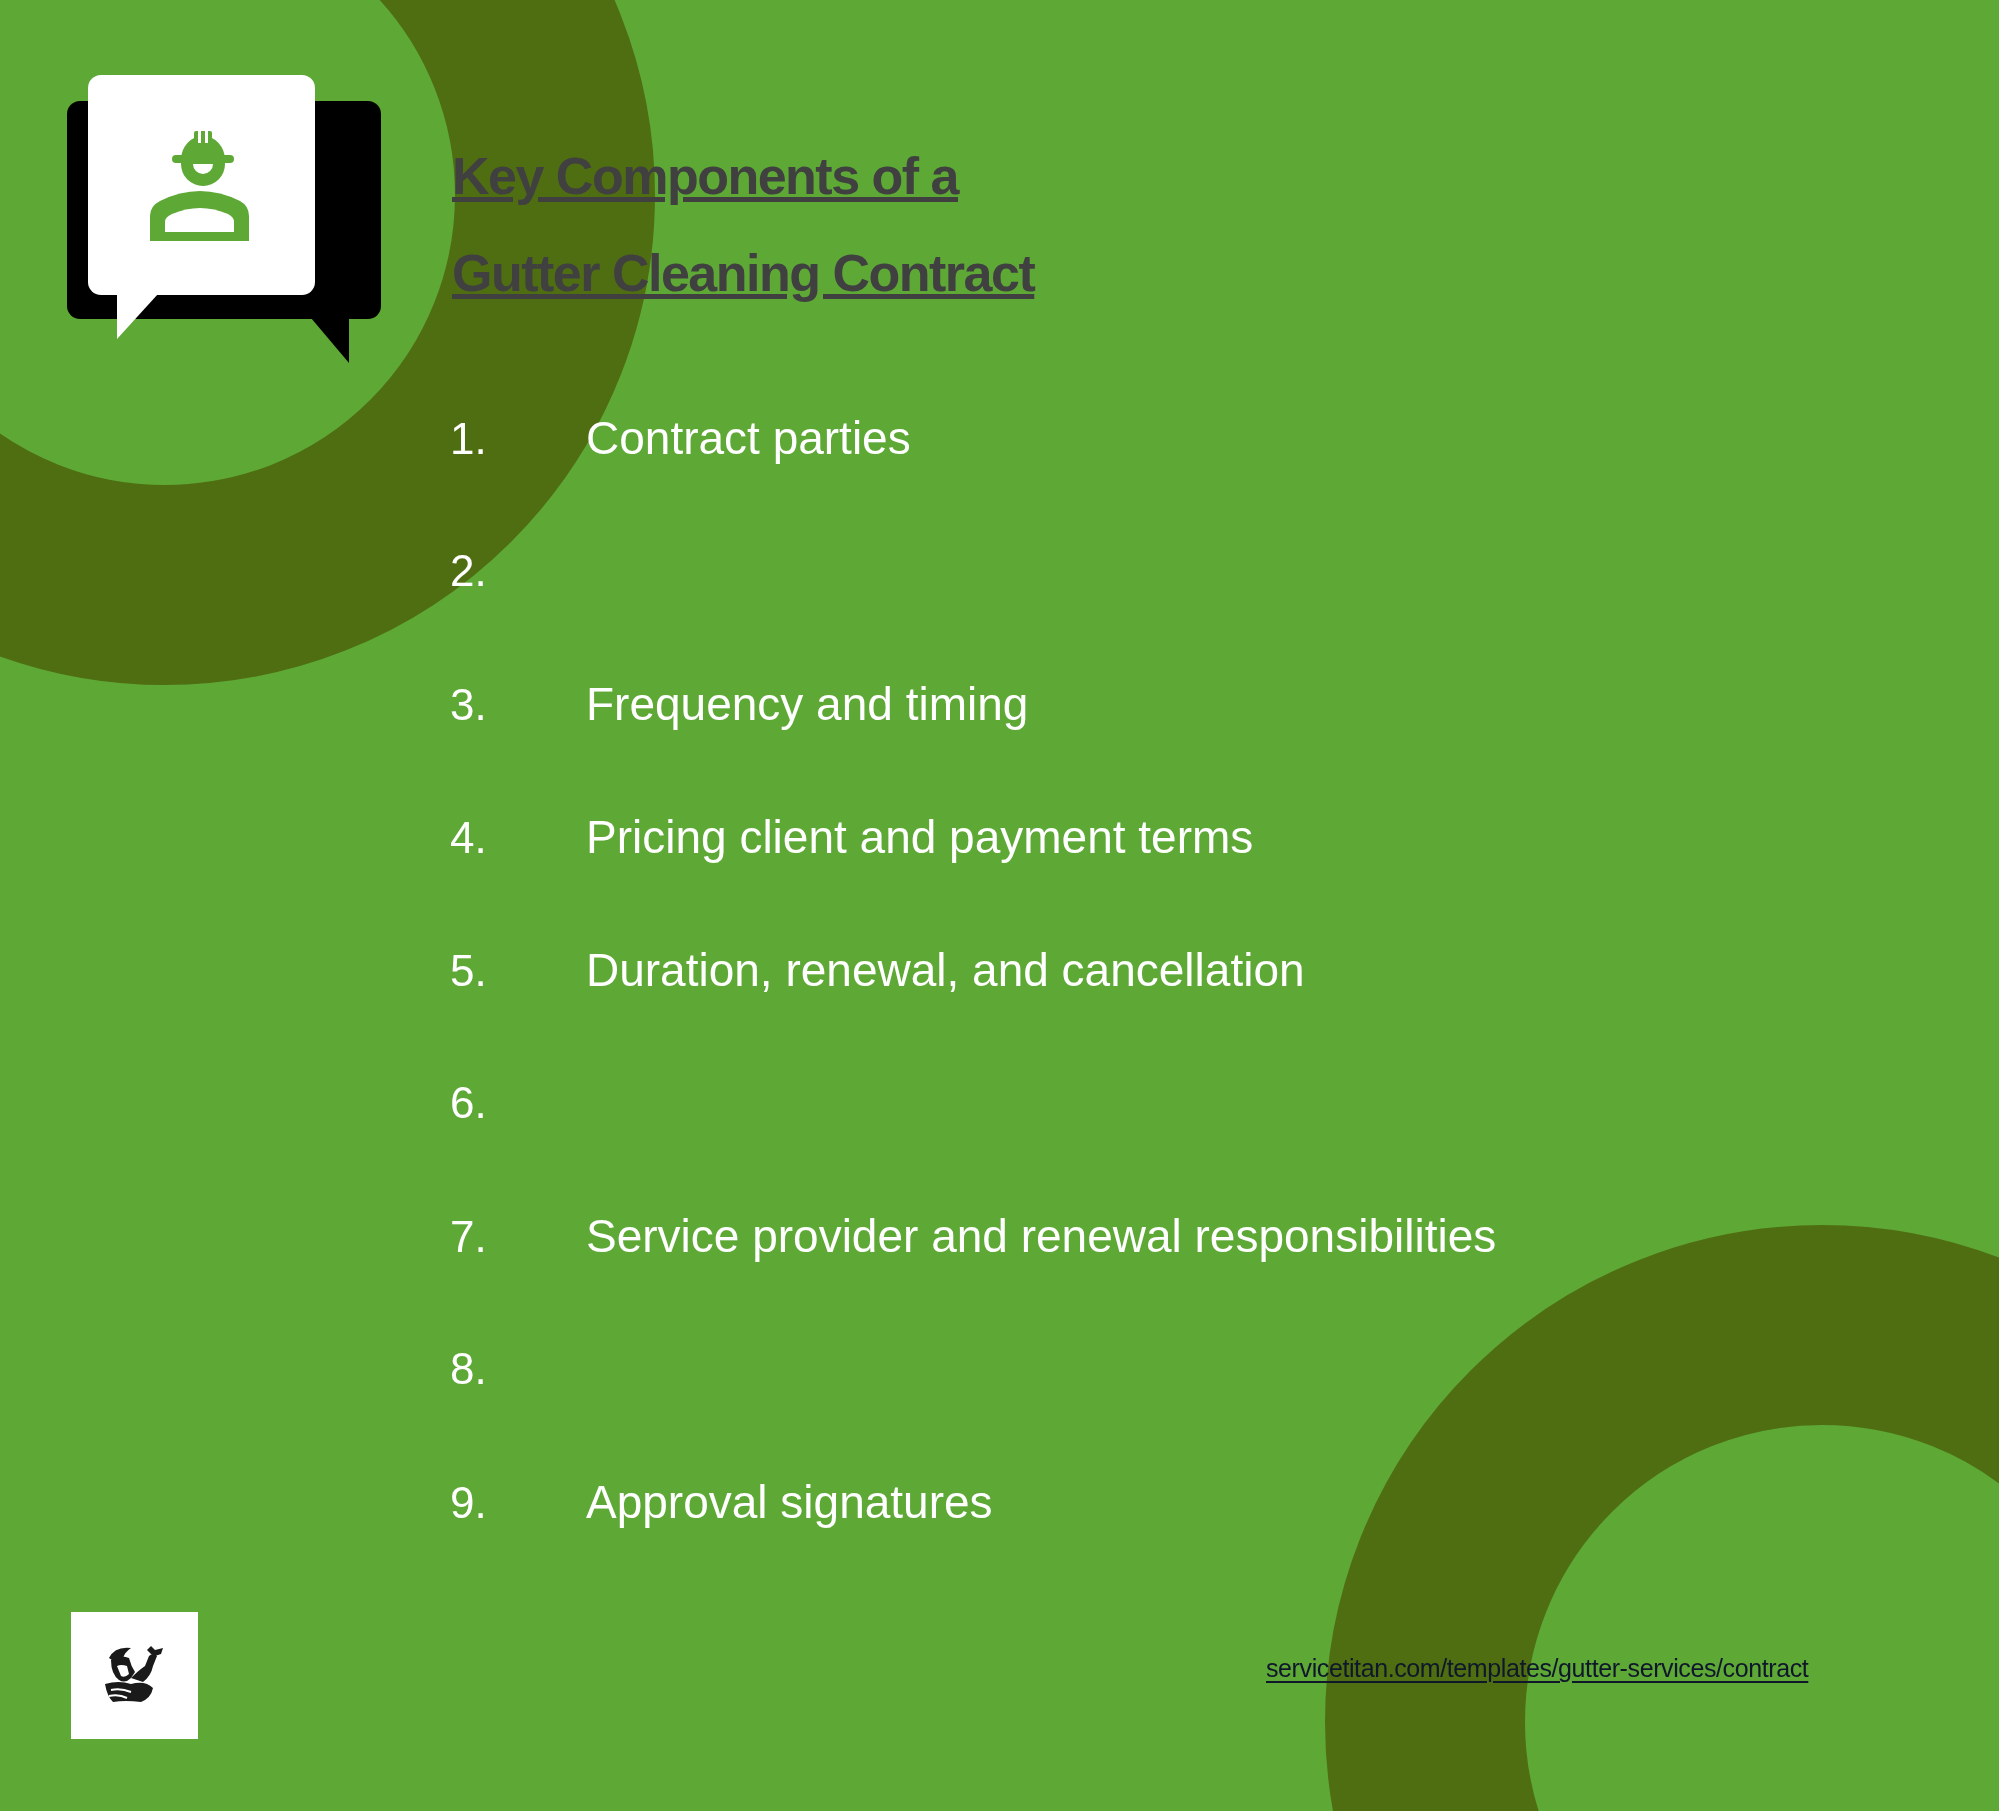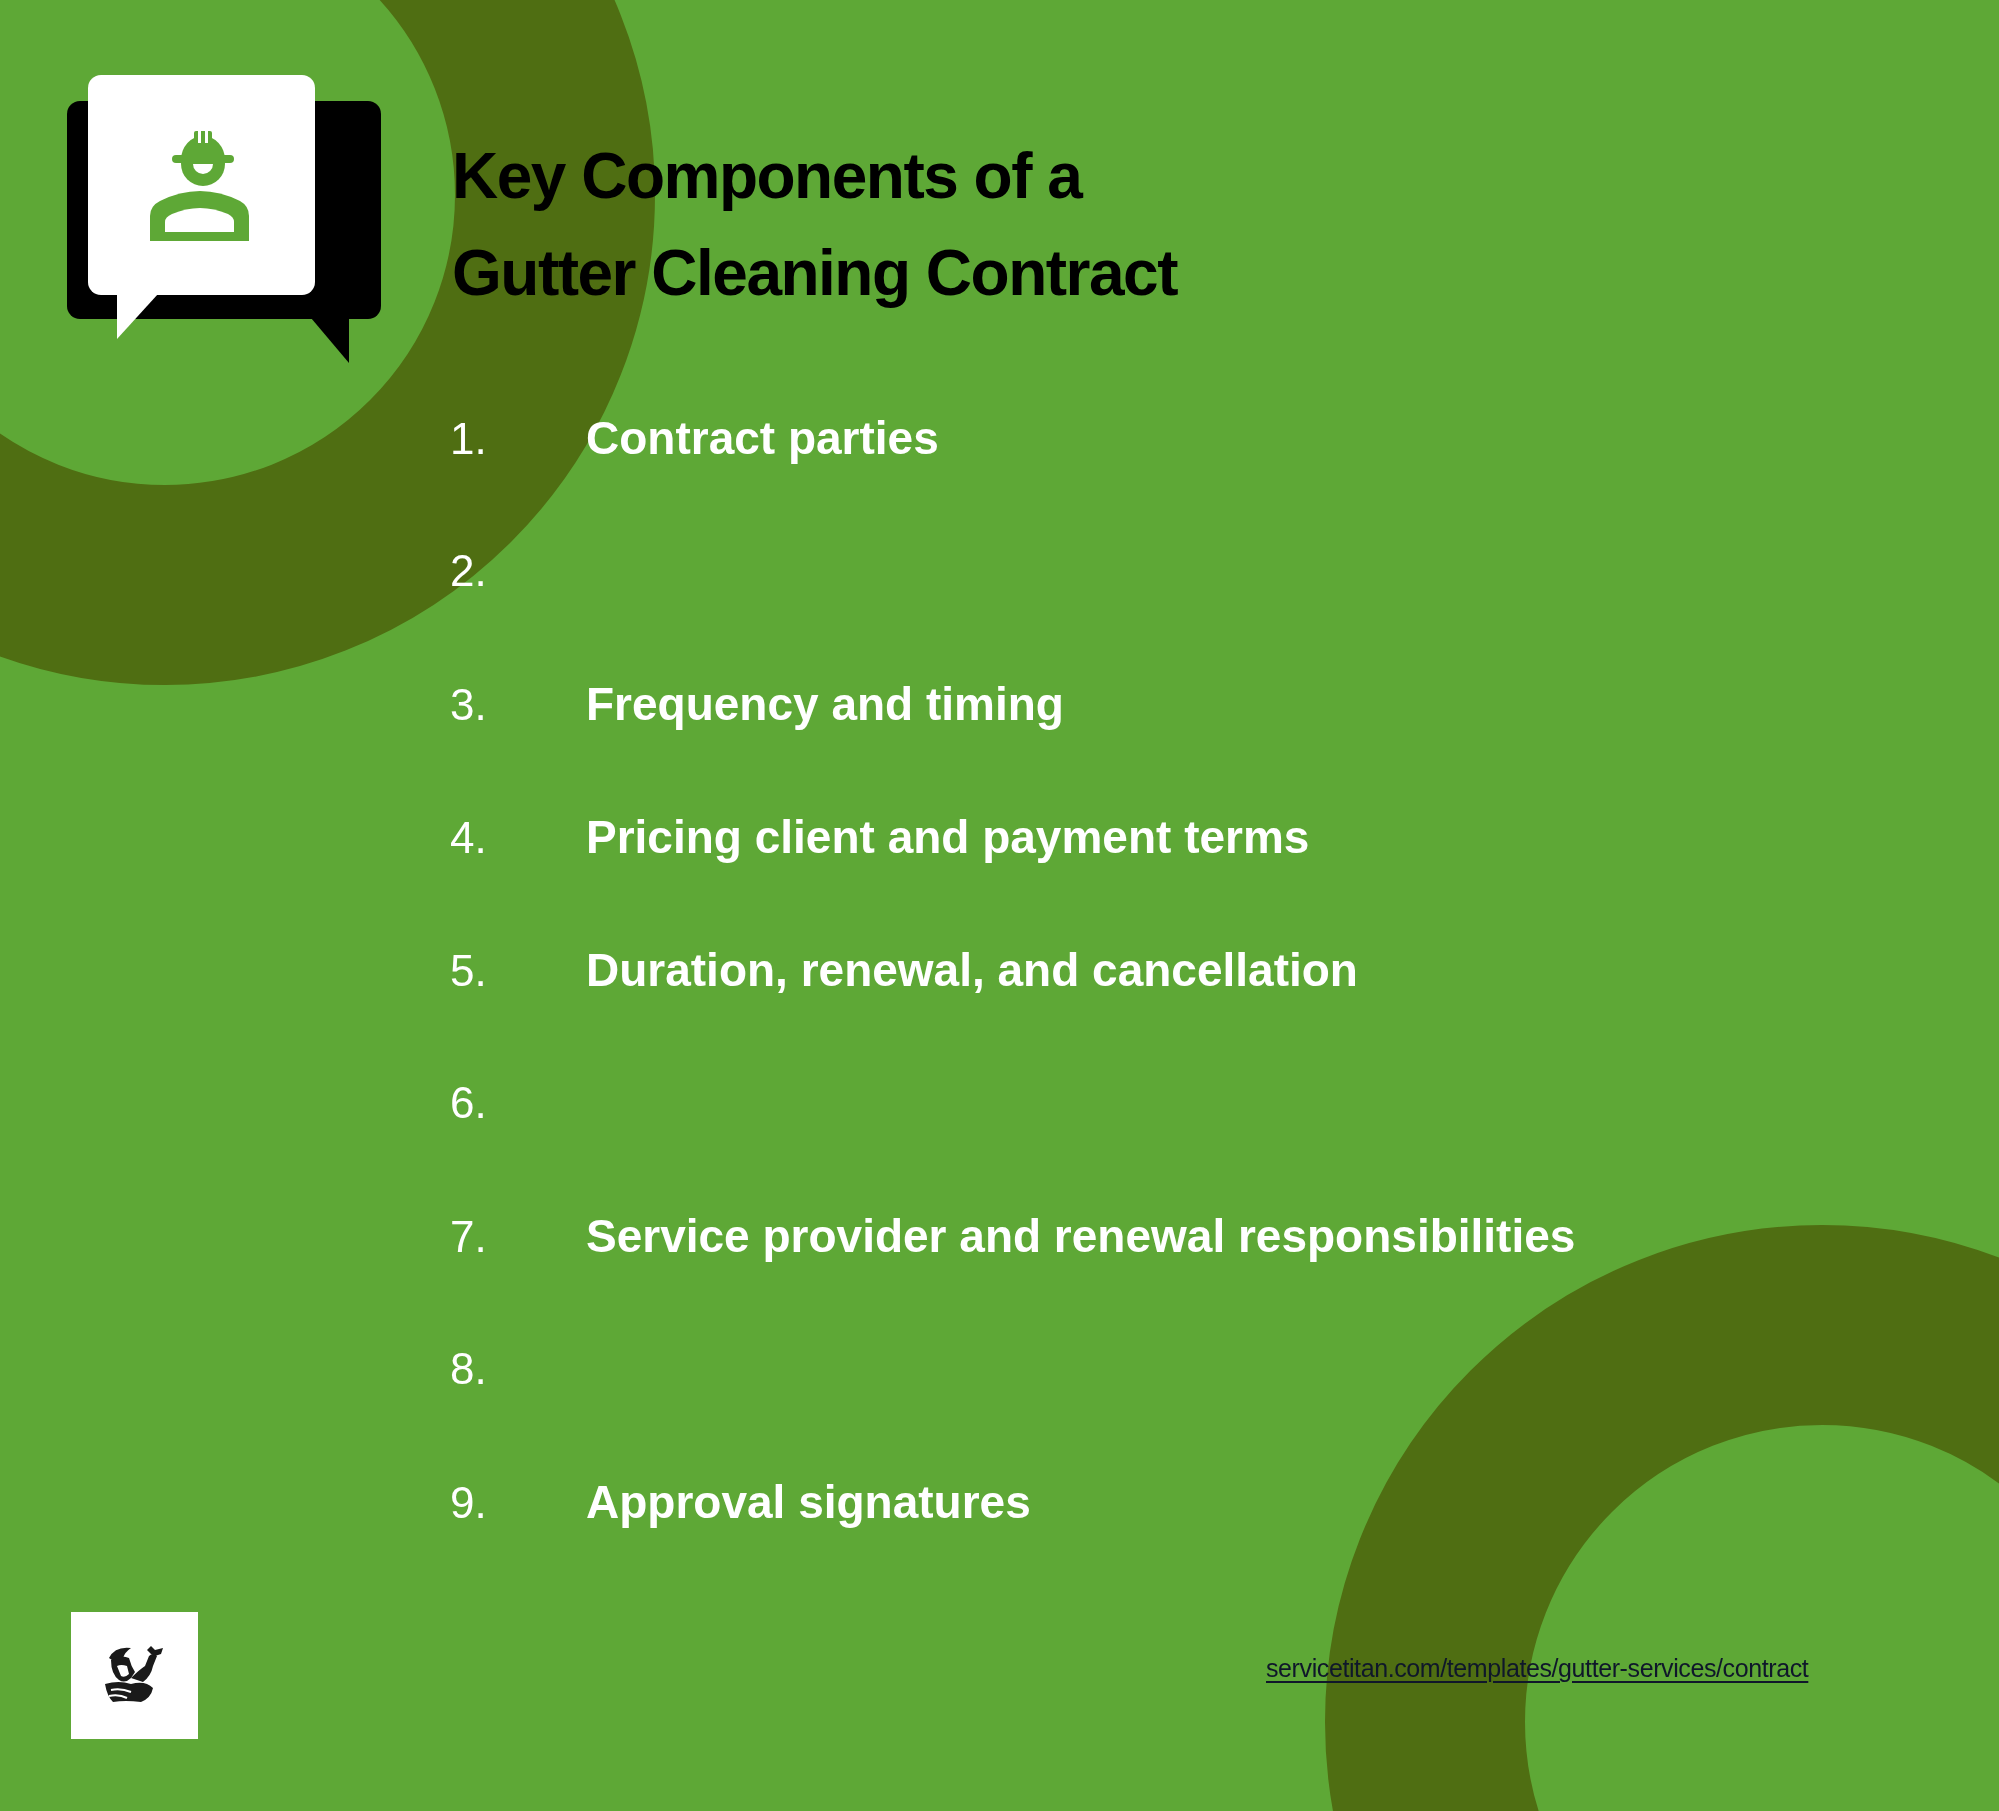--- a/index.html
+++ b/index.html
@@ -45,24 +45,25 @@
       width: 330px;
       height: 300px;
     }
     #title {
       position: absolute;
       left: 452px;
       top: 128px;
       margin: 0;
       font-family: "Liberation Sans", sans-serif;
       font-weight: 700;
-      font-size: 64px;
+      font-size: 52px;
       line-height: 97px;
       letter-spacing: -1.5px;
-      color: #000000;
+      color: #404040;
+      text-decoration: underline;
     }
     #title span {
       display: block;
       white-space: nowrap;
     }
     #components-list {
       position: absolute;
       left: 450px;
       top: 405px;
       margin: 0;
@@ -76,21 +77,21 @@
       font-size: 46px;
       line-height: 66px;
       white-space: nowrap;
     }
     .item-number {
       width: 136px;
       flex: 0 0 136px;
       font-size: 44px;
     }
     .item-text {
-      font-weight: 700;
+      font-weight: 400;
       text-align: right;
     }
     #logo-box {
       position: absolute;
       left: 71px;
       top: 1612px;
       width: 127px;
       height: 127px;
       background: #ffffff;
     }

